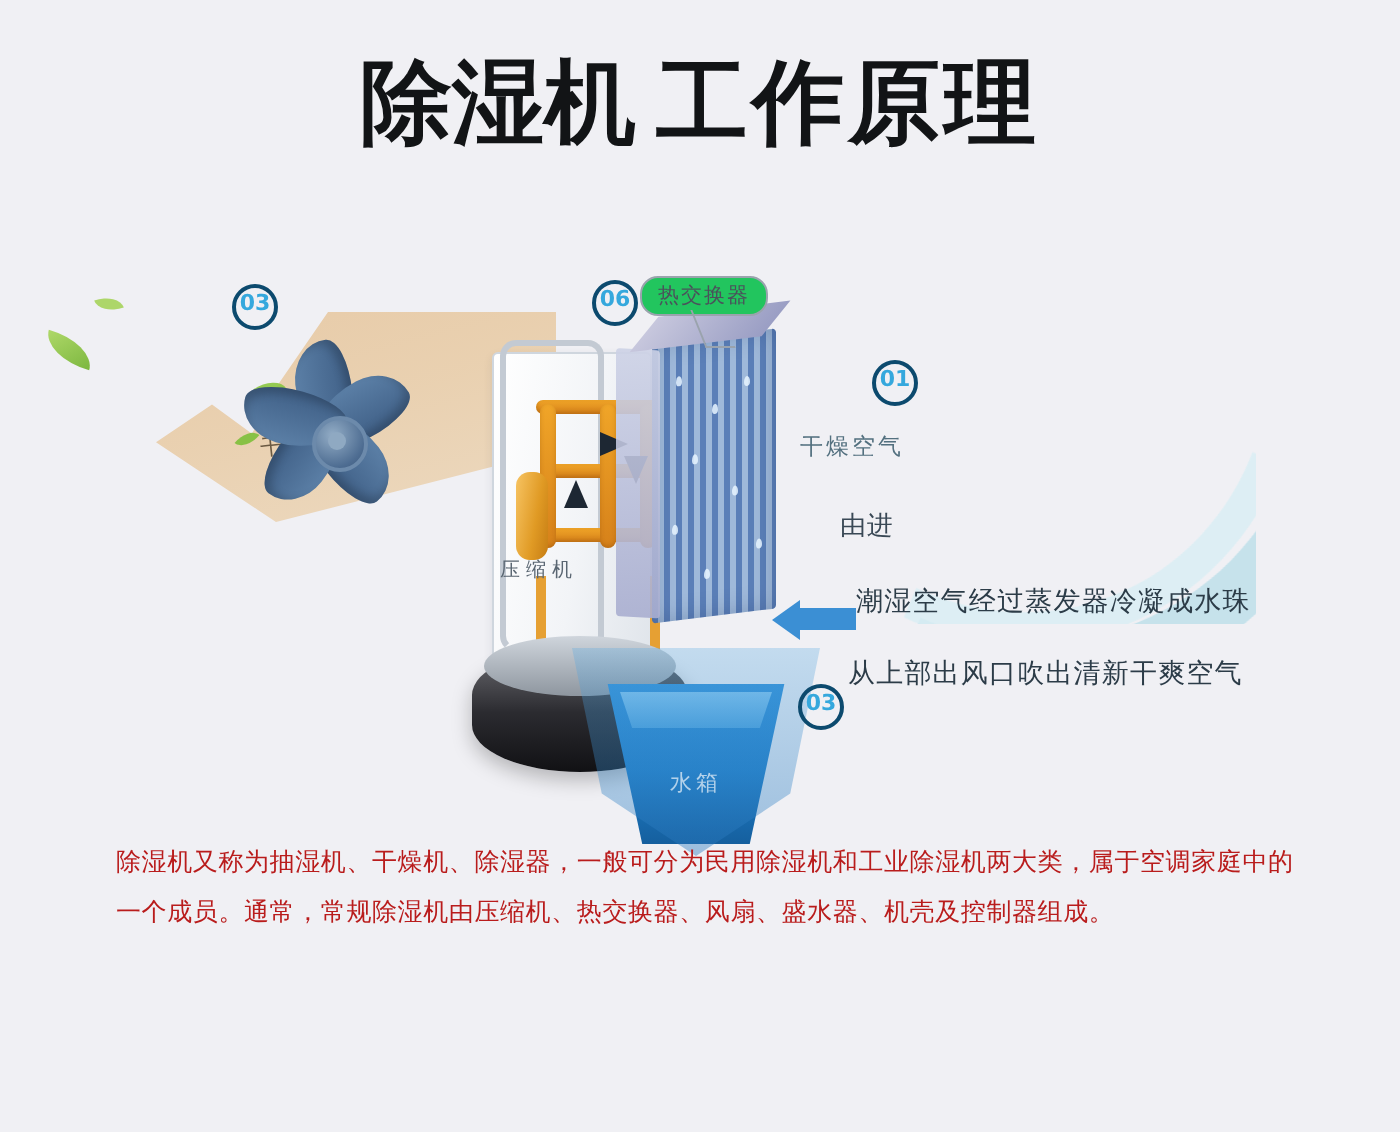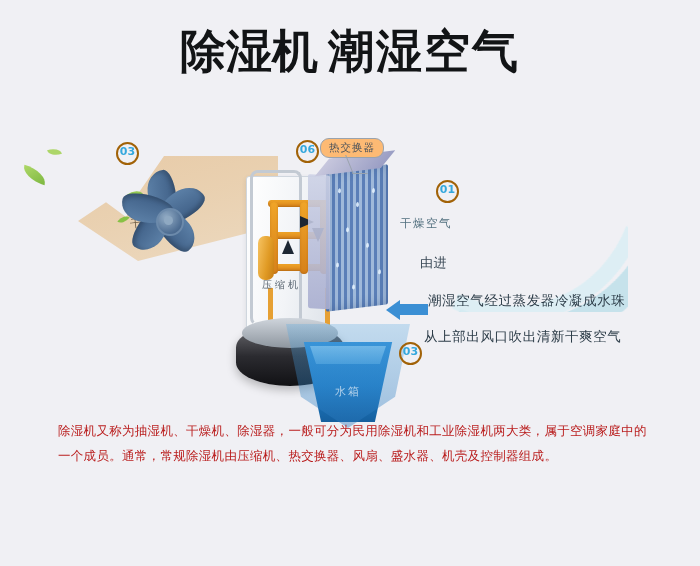--- a/index.html
+++ b/index.html
@@ -224,34 +224,34 @@
     position:absolute;left:286px;top:196px;width:124px;height:104px;
     background:linear-gradient(180deg,rgba(90,170,225,.30),rgba(40,120,190,.42));
     clip-path:polygon(0% 0%,100% 0%,88% 70%,50% 100%,12% 70%);
     pointer-events:none;
   }
 
   
   .num{
     position:absolute;
     width:19px;height:19px;border-radius:50%;
-    border:2px solid #a16207;color:#35a8dd;
+    border:2px solid #0c4a6e;color:#35a8dd;
     font-size:11px;line-height:16px;text-align:center;font-weight:bold;
     font-family:"DejaVu Sans","Liberation Sans",sans-serif;
     background:transparent;
   }
   .n03a{left:116px;top:14px;}
   .n02{left:296px;top:12px;}
   .n01{left:436px;top:52px;}
   .n03b{left:399px;top:214px;}
 
   .bubble{
     position:absolute;left:320px;top:10px;
     padding:2px 8px;border:1.4px solid #9aa3ad;border-radius:9px;
-    background:#fdba74;color:#4a525b;font-size:10.5px;letter-spacing:1px;
+    background:#22c55e;color:#4a525b;font-size:10.5px;letter-spacing:1px;
     white-space:nowrap;
     font-family:Liberation Mono, monospace;
   }
   .bubble .tail{
     position:absolute;left:28px;top:16px;width:1px;height:20px;
   }
   .bubble .tail:before{
     content:"";position:absolute;left:0;top:0;width:14px;height:18px;
     border-left:1.4px solid #9aa3ad;border-bottom:1.4px solid #9aa3ad;
     transform:skewX(22deg);
@@ -266,21 +266,21 @@
     position:absolute;font-size:13.5px;color:#2c3c48;letter-spacing:.6px;white-space:nowrap;
   }
   .cl1{left:428px;top:164px;}
   .cl2{left:424px;top:200px;}
 
   
   .hidden-cap{
     position:absolute;left:420px;top:126px;font-size:13px;color:#394855;letter-spacing:.4px;
   }
   .hidden-cap2{
-    position:absolute;left:262px;top:150px;font-size:10px;color:#5a6672;letter-spacing:3px;
+    position:absolute;left:250px;top:150px;font-size:10px;color:#5a6672;letter-spacing:3px;
   }
 
   
   .overlay{
     position:absolute;left:0;top:243px;width:700px;
     text-align:center;line-height:1.0;
     pointer-events:none;
   }
   .overlay .ln{
     display:block;
@@ -307,21 +307,21 @@
   .copy p{margin:0 0 14px 0;}
   .copy p:last-child{margin-bottom:0;}
 </style>
 </head>
 <body>
 
 <div class="page">
 
   <div class="header">
     <div class="title">
-      <span class="t1">除湿机</span><span class="t2">潮湿空气</span>
+      <span class="t1">除湿机</span><span class="t2">工作原理</span>
     </div>
   </div>
 
   <div class="stage">
 
     <div class="sweep">
       <i></i>
         <i class="b2"></i>
     </div>
 

